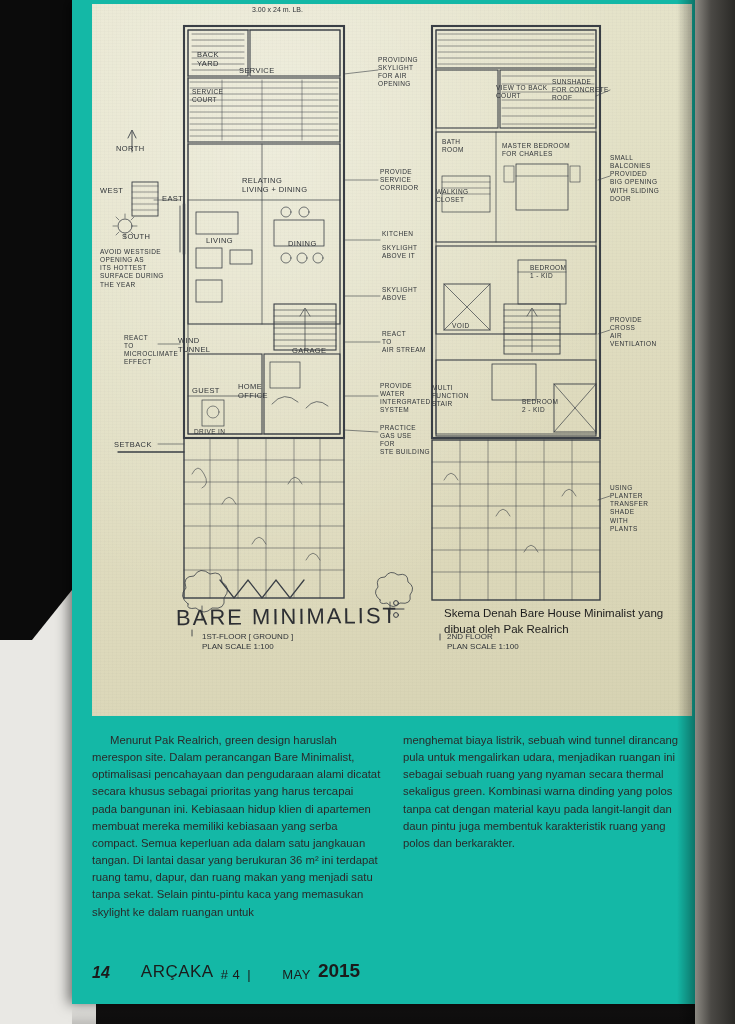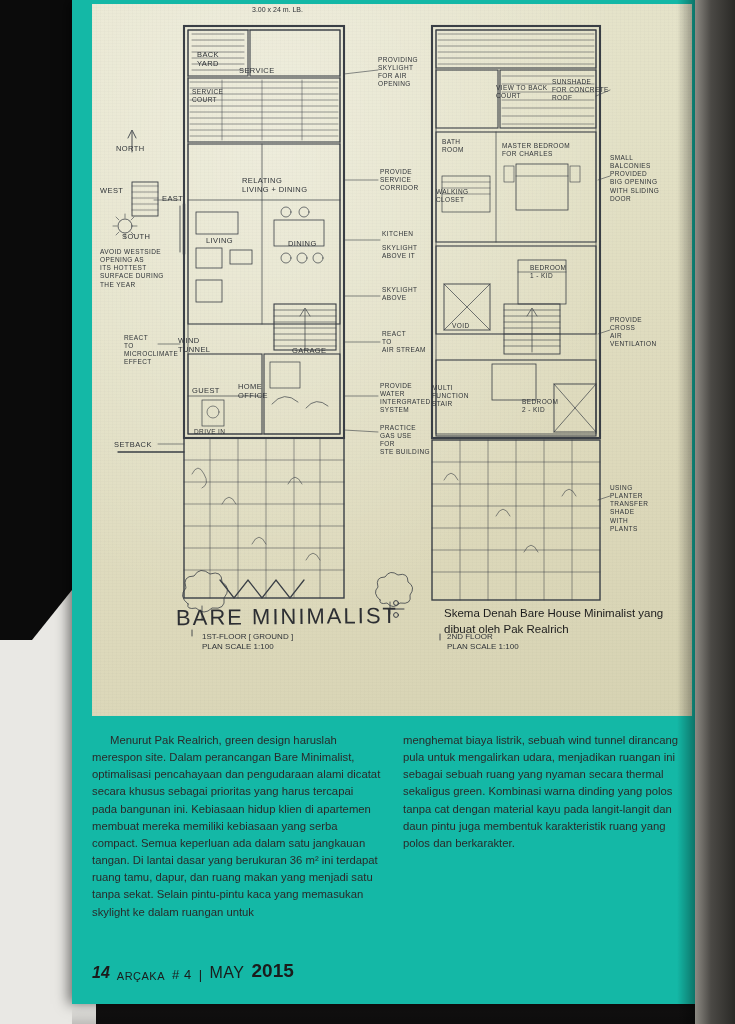--- a/index.html
+++ b/index.html
@@ -161,23 +161,23 @@
   .footer {
     position: absolute;
     left: 20px; bottom: 42px;
     display: flex;
     align-items: flex-end;
     gap: 7px;
     font-size: 15px;
     color: #1b1b1b;
   }
   .footer .pg { font-style: italic; font-weight: bold; font-size: 16px; }
-  .footer .mast { letter-spacing: .5px; font-size: 11px; }
+  .footer .mast { letter-spacing: .5px; font-size: 17px; margin-left: 24px; }
   .footer .issue { letter-spacing: .5px; font-size: 13px; }
-  .footer .month { letter-spacing: .5px; font-size: 16px; }
+  .footer .month { letter-spacing: .5px; font-size: 13px; margin-left: 24px; }
   .footer .year { font-weight: bold; font-size: 19px; }
 
   .page-bottom-shade {
     position: absolute;
     left: 0; bottom: 0;
     width: 640px; height: 16px;
     background: linear-gradient(180deg, rgba(0,0,0,0), rgba(0,0,0,.18));
   }
 </style>
 </head>

